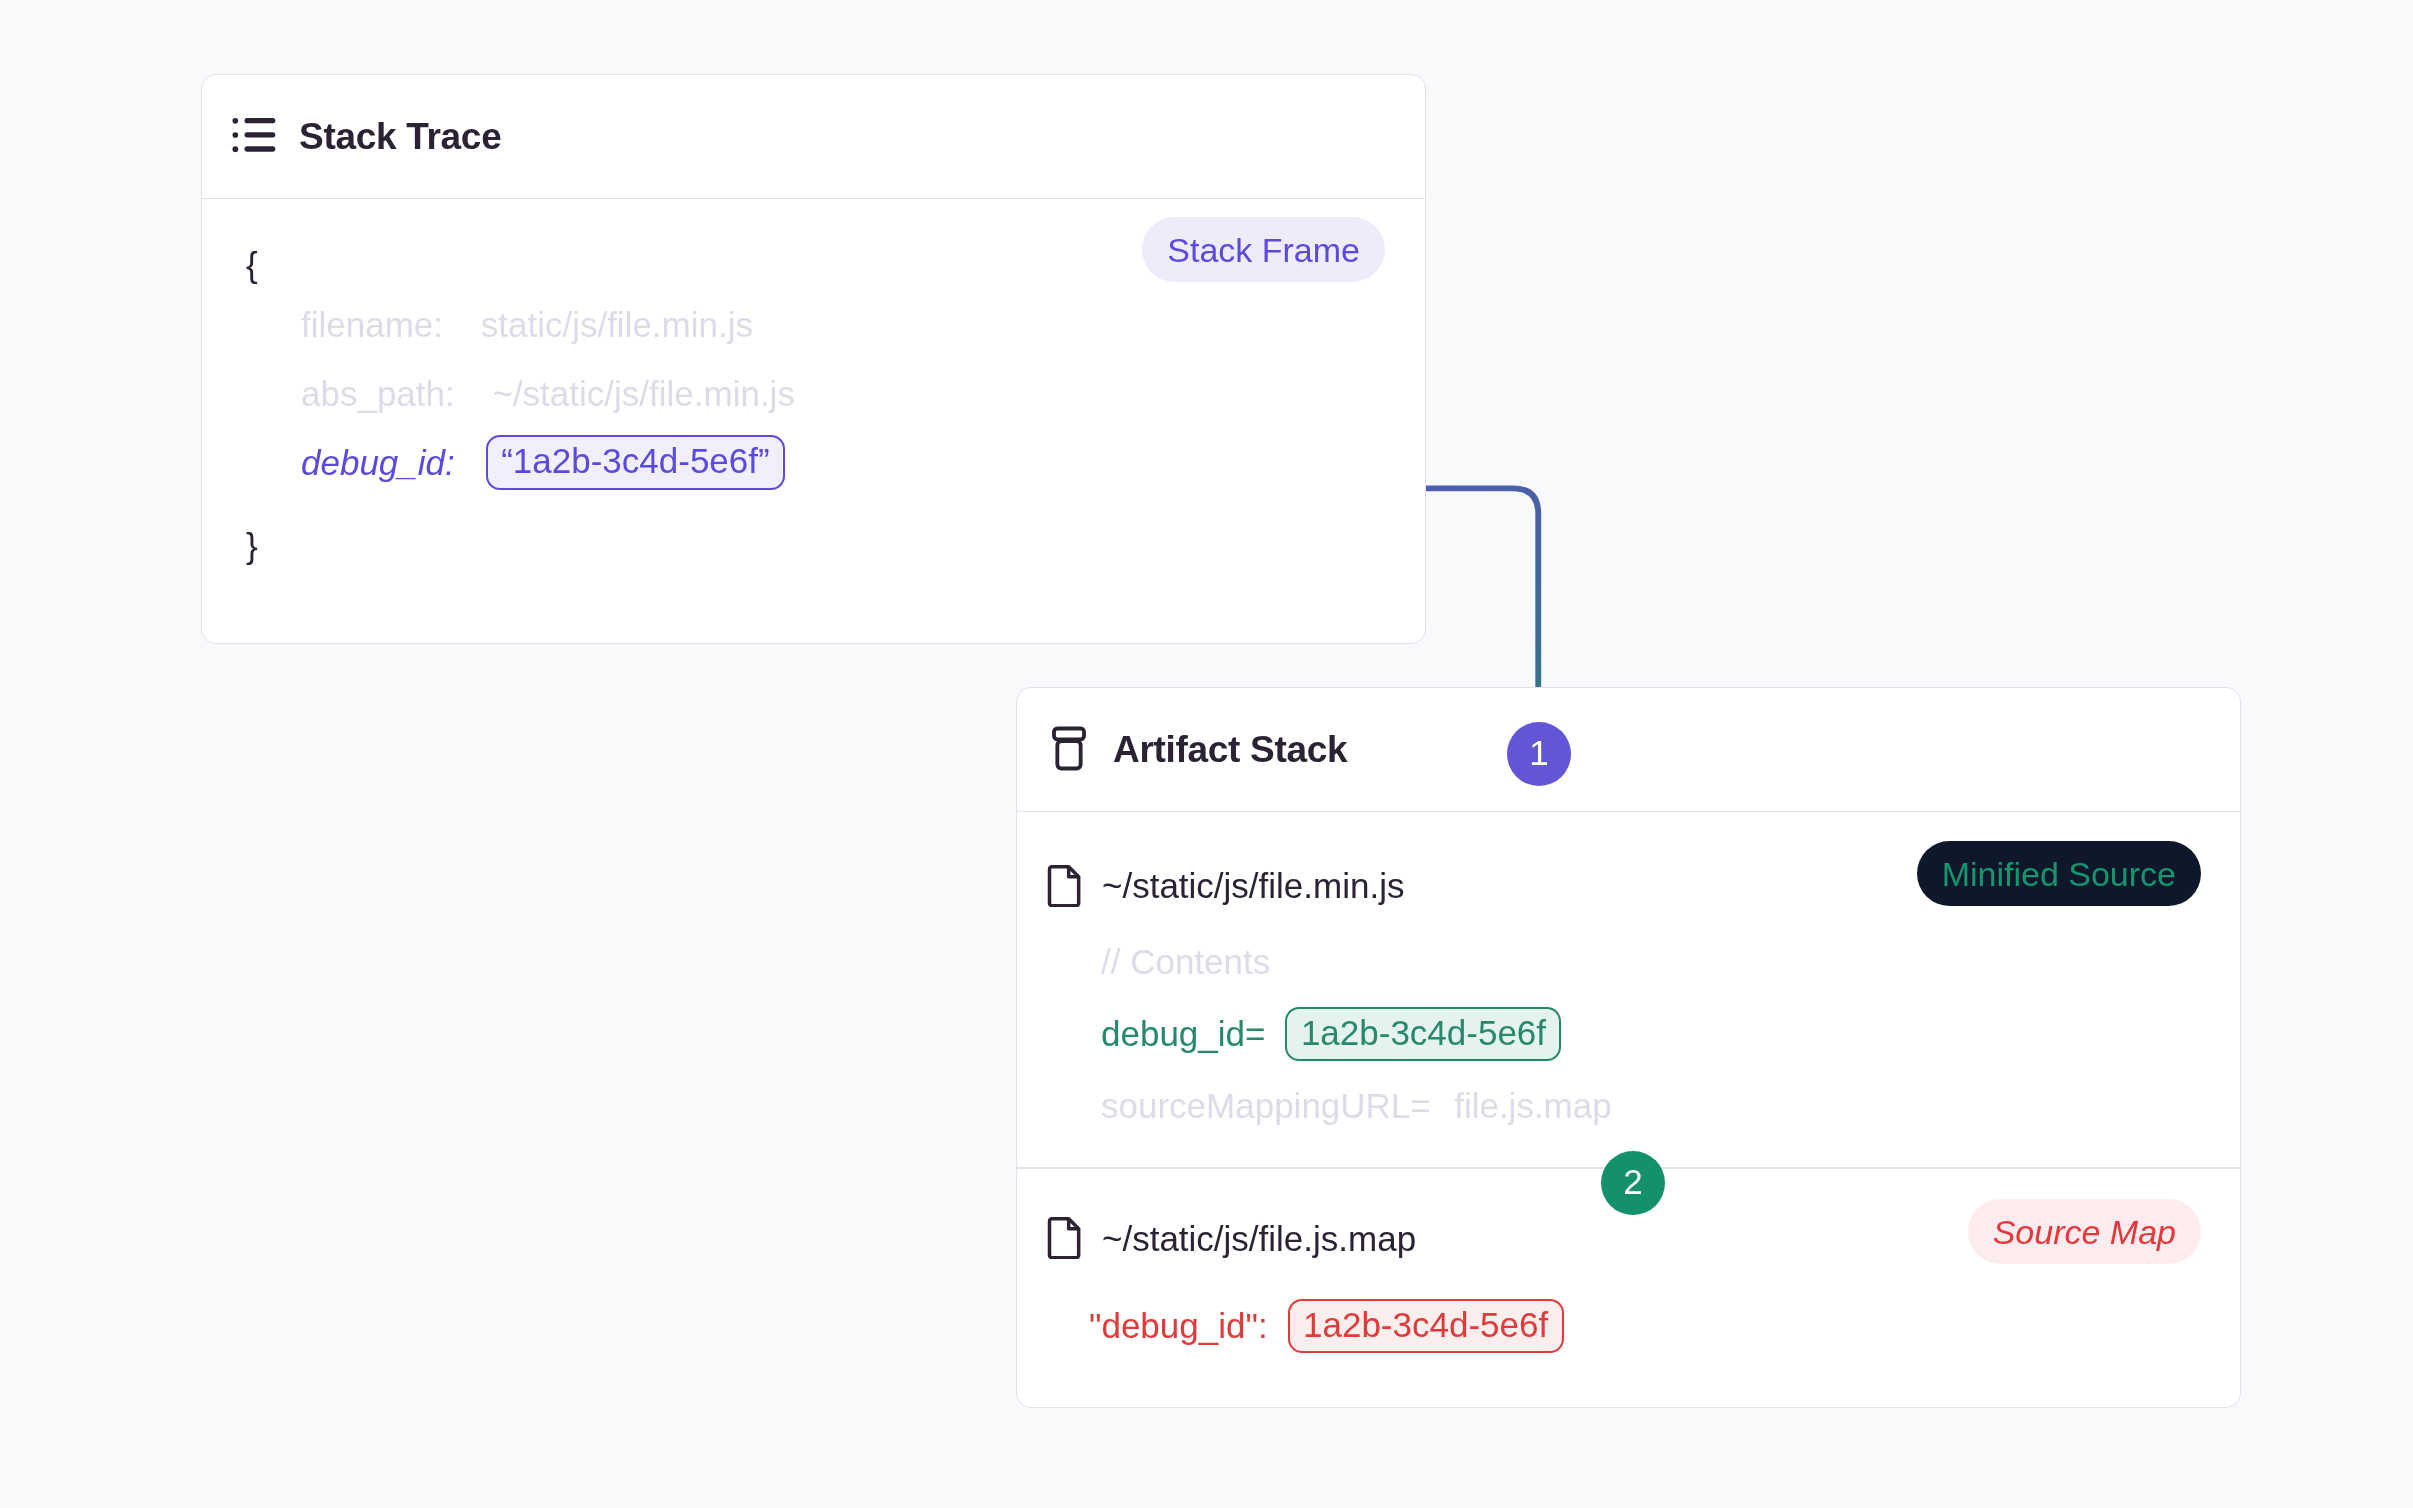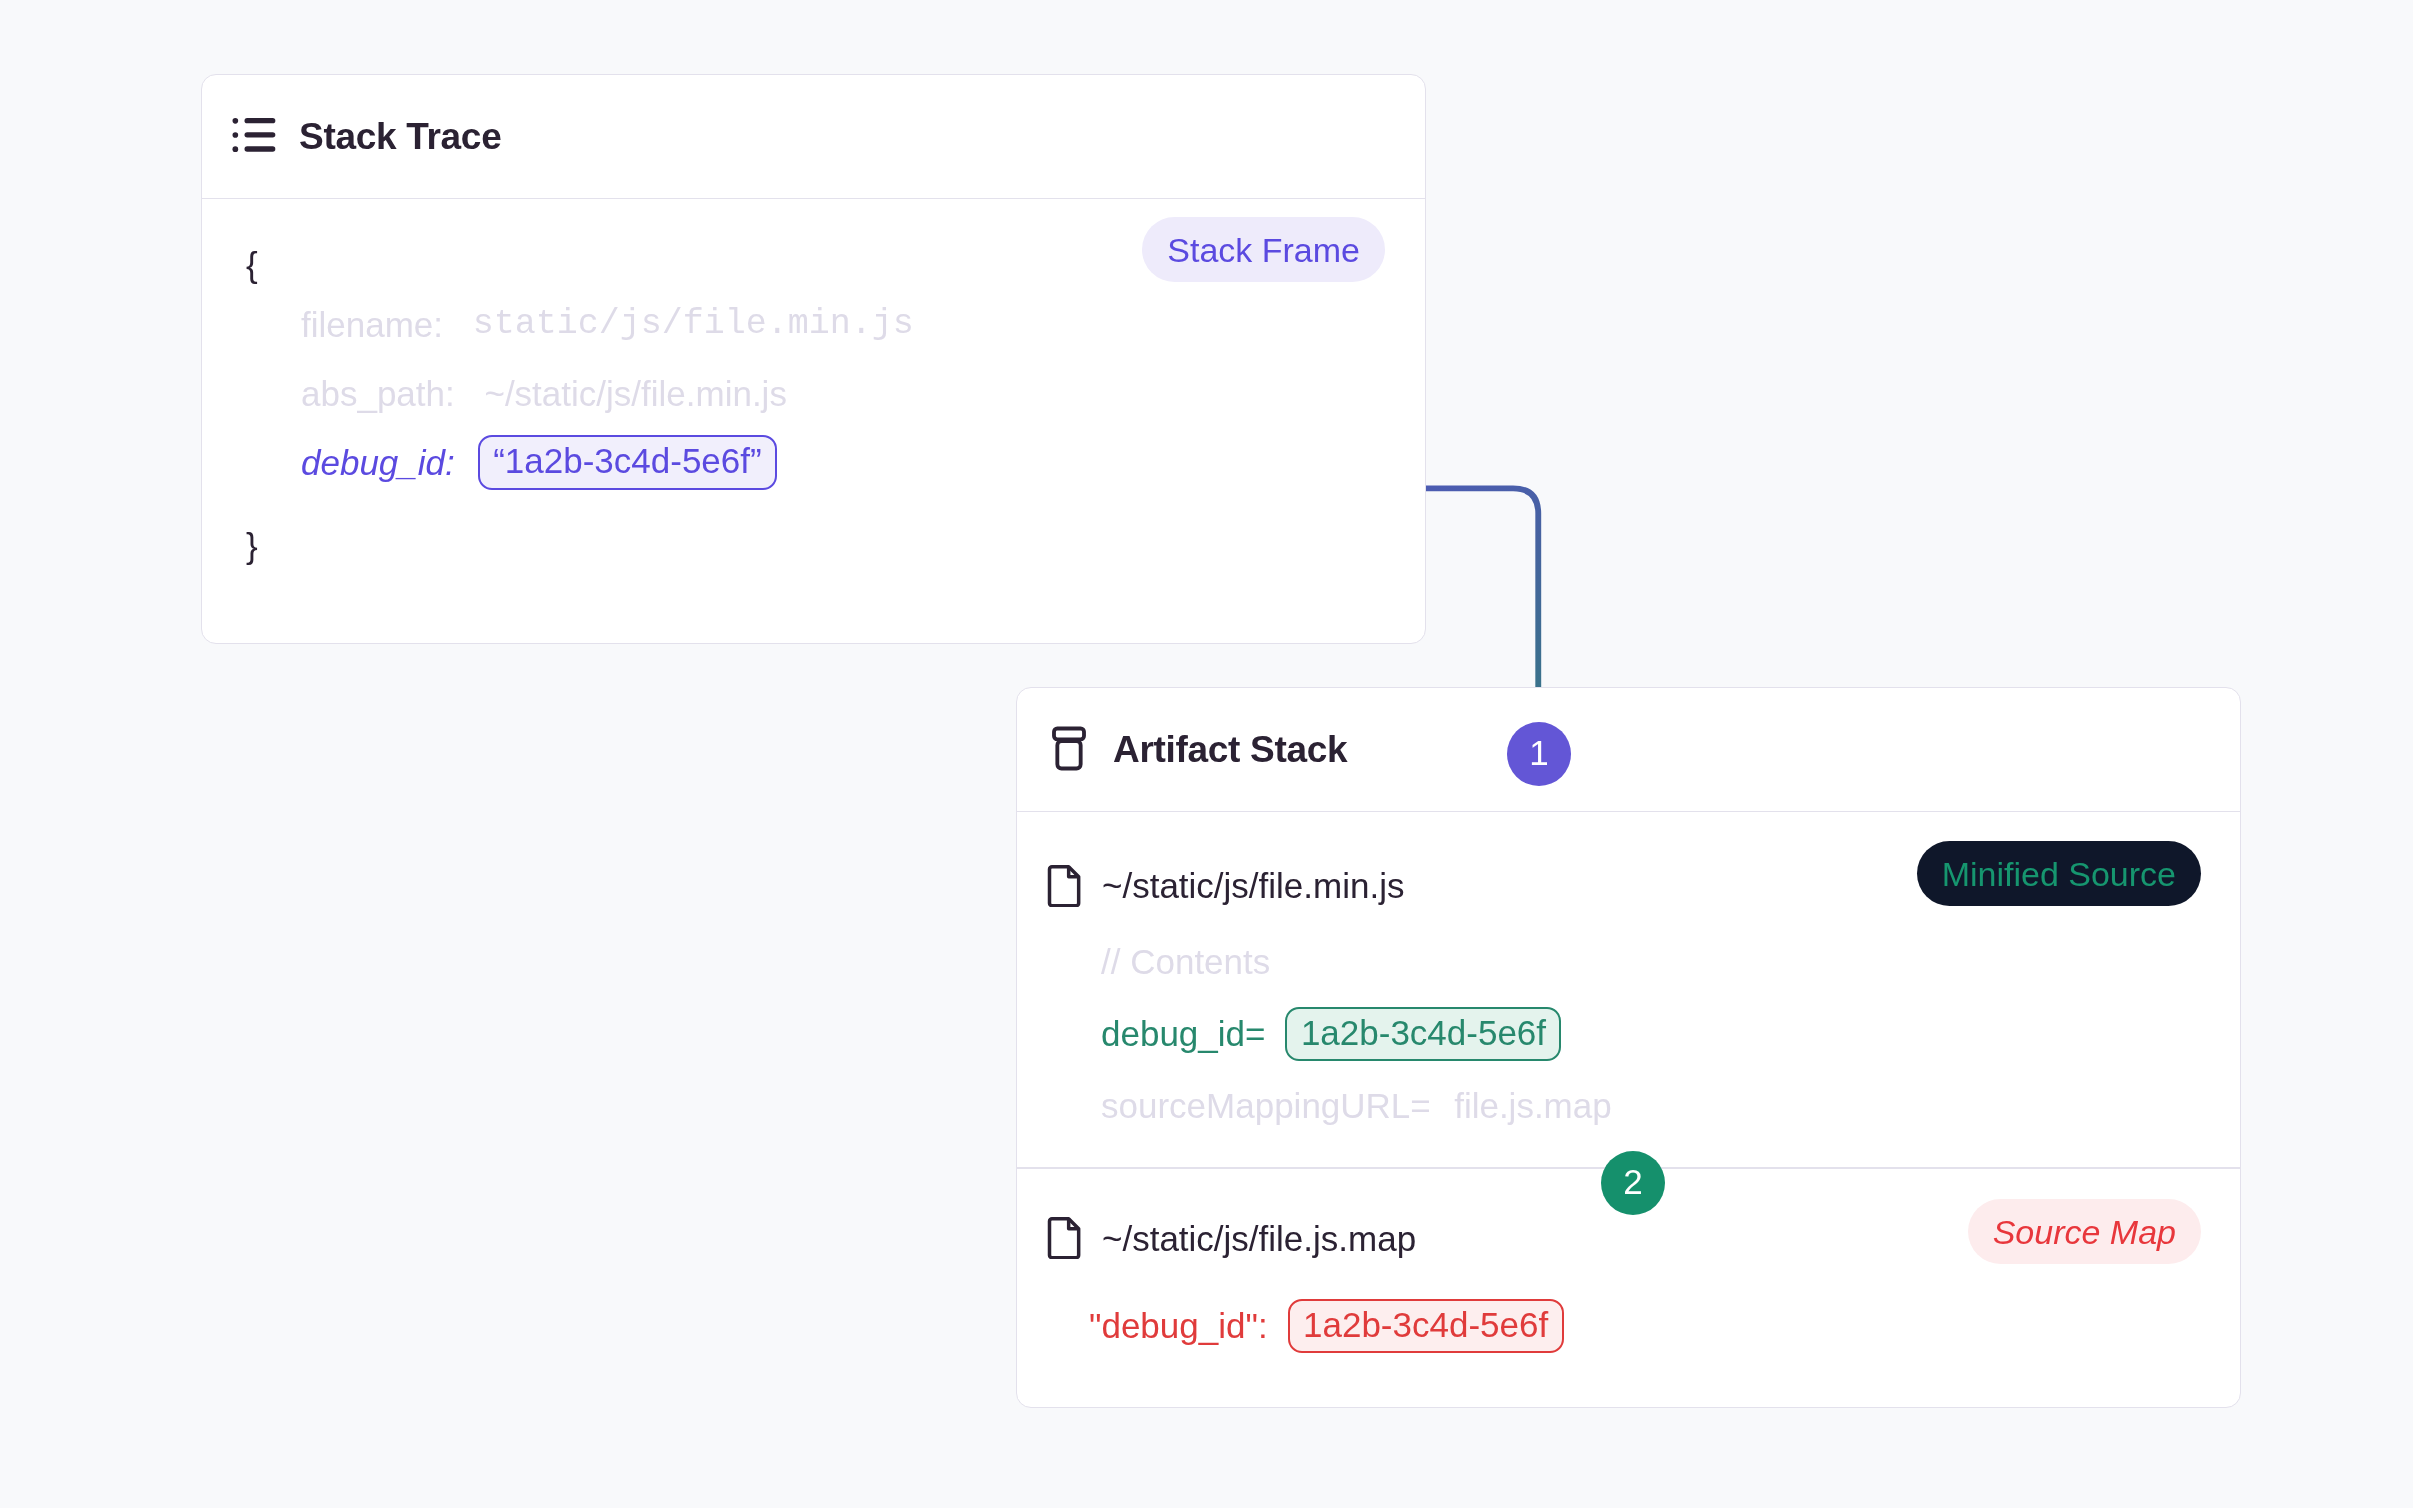--- a/index.html
+++ b/index.html
@@ -82,21 +82,21 @@
     padding-left: 44px;
     height: 52px;
     font-weight: 500;
   }
 
   .kv-row {
     padding-left: 44px;
     height: 69px;
     display: flex;
     align-items: center;
-    gap: 23px;
+    gap: 31px;
   }
 
   .kv-indent { padding-left: 99px; }
 
   .muted { color: #dedbe8; }
 
   .key-purple { color: #5b4ae0; font-style: italic; }
 
   
   .chip {
@@ -251,21 +251,21 @@
     </div>
 
     <div class="card-body">
 
       <div class="pill pill-purple" style="right:40px; top:18.4px;">Stack Frame</div>
 
       <div class="code-line brace">{</div>
 
       <div class="kv-row kv-indent">
         <span class="code-line muted">filename:</span>
-        <span class="code-line muted" style="margin-left:6.7px;font-family:Liberation Mono, monospace;">static/js/file.min.js</span>
+        <span class="code-line muted" style="margin-left:6.7px;">static/js/file.min.js</span>
       </div>
 
       <div class="kv-row kv-indent">
         <span class="code-line muted">abs_path:</span>
         <span class="code-line muted" style="margin-left:6.7px;">~/static/js/file.min.js</span>
       </div>
 
       <div class="kv-row kv-indent">
         <span class="code-line key-purple">debug_id:</span>
         <span class="chip chip-purple" style="font-size:35px;">“1a2b-3c4d-5e6f”</span>

